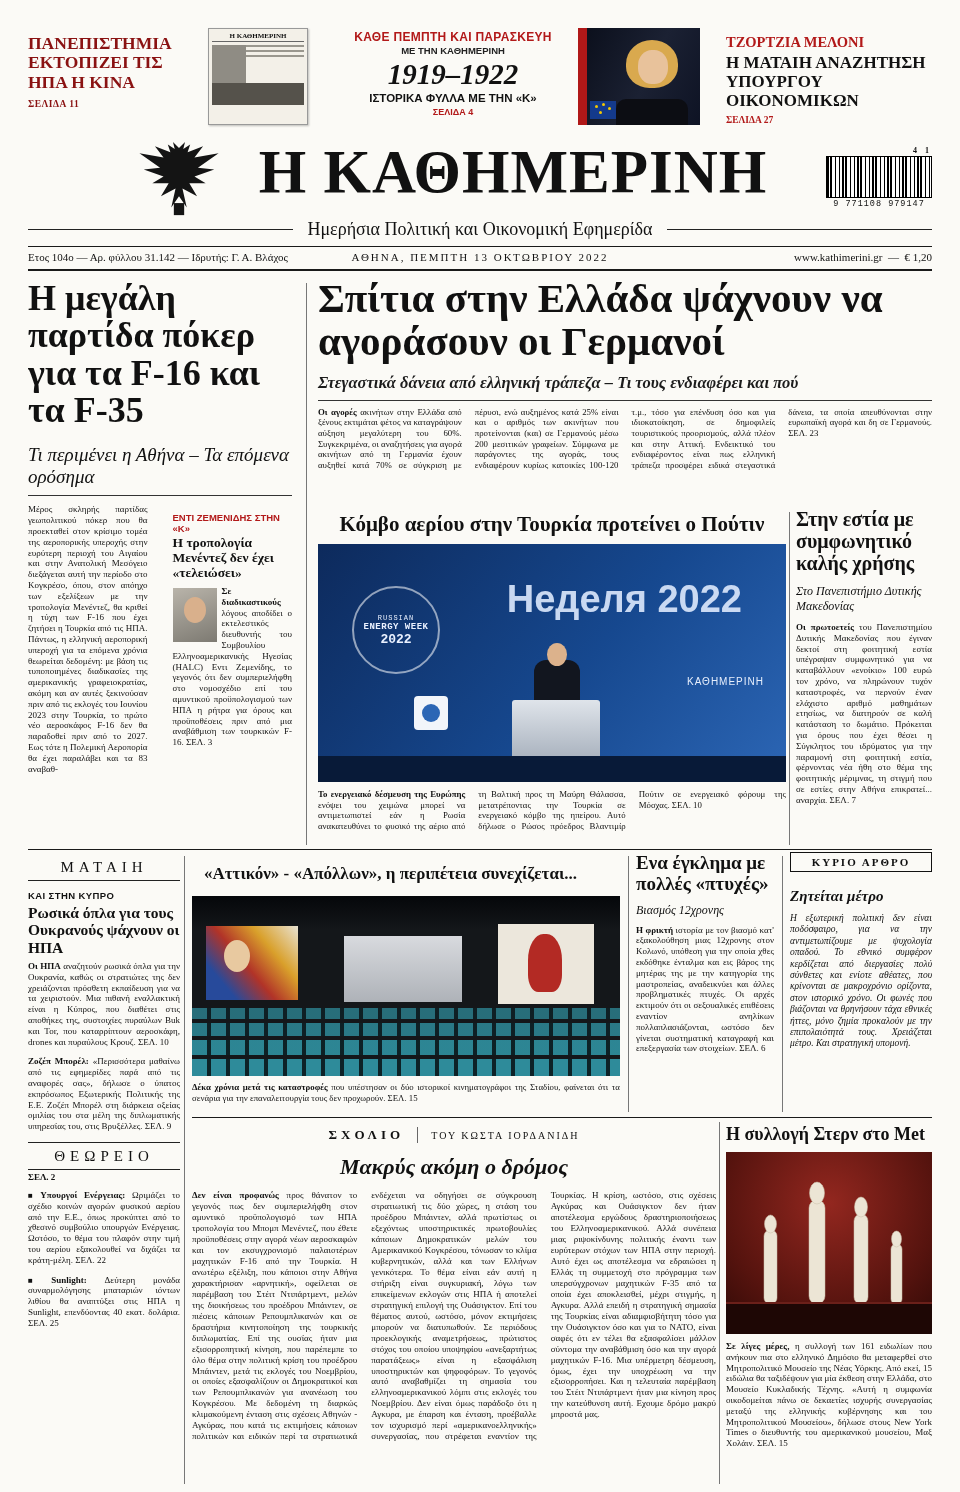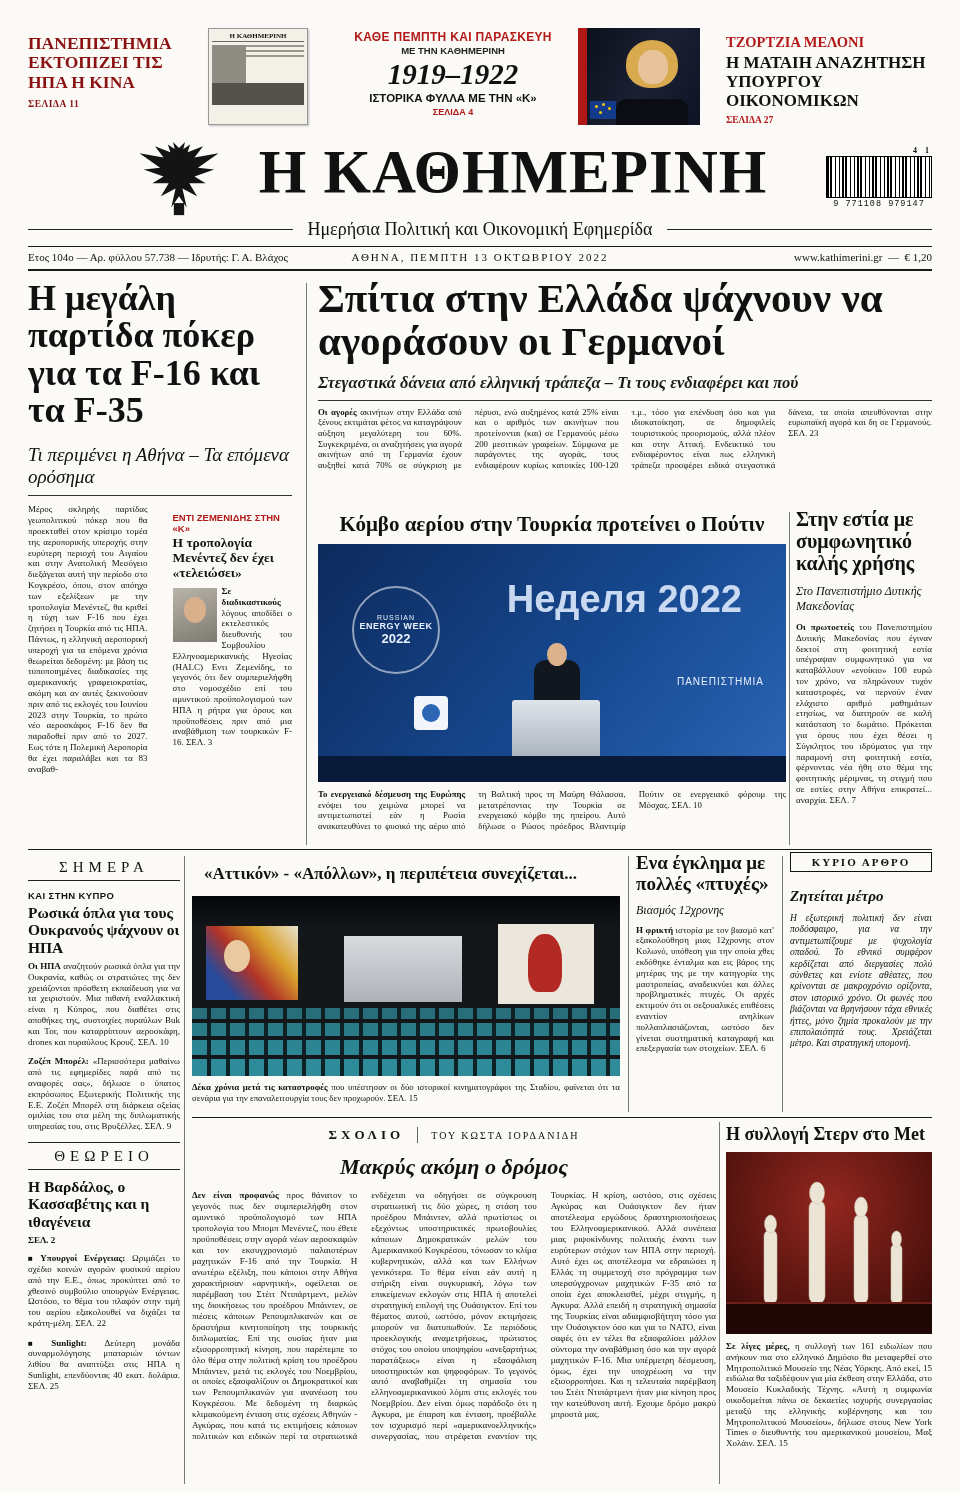--- a/index.html
+++ b/index.html
@@ -74,21 +74,21 @@
   .mainart .rule{border-top:1px solid #333;margin:7px 0 6px;}
   .mainart .cols{column-count:4;column-gap:13px;font-size:8.8px;line-height:1.2;text-align:justify;height:82px;overflow:hidden;}
 
   
   .putin{left:318px;top:508px;width:468px;}
   .putin .phead{font-size:21px;font-weight:bold;text-align:center;padding:4px 0 7px;}
   .pphoto{position:relative;width:468px;height:238px;background:linear-gradient(130deg,#0d2a5c,#16488f 55%,#2c66b5);overflow:hidden;}
   .pp-big{position:absolute;right:44px;top:34px;font-size:38px;font-weight:bold;color:#d9e6fb;opacity:.92;font-family:"Liberation Sans","DejaVu Sans",sans-serif;}
   .pp-emblem{position:absolute;left:34px;top:42px;width:84px;height:84px;border:2px solid rgba(255,255,255,.55);border-radius:50%;
              display:flex;flex-direction:column;align-items:center;justify-content:center;color:#eaf1ff;text-align:center;
-             font-family:Liberation Sans, sans-serif;}
+             font-family:Liberation Mono, monospace;}
   .pp-emblem .e1{font-size:7px;letter-spacing:1px;}
   .pp-emblem .e2{font-size:9px;font-weight:bold;letter-spacing:.5px;}
   .pp-emblem .e3{font-size:13px;font-weight:bold;}
   .pp-ros1{position:absolute;right:22px;top:132px;color:#e6eefc;font-size:10px;letter-spacing:1px;font-family:"Liberation Sans","DejaVu Sans",sans-serif;}
   .pp-ros2{position:absolute;right:22px;bottom:14px;color:#e6eefc;font-size:8px;letter-spacing:1px;font-family:"Liberation Sans","DejaVu Sans",sans-serif;}
   .pp-logo{position:absolute;left:96px;bottom:52px;width:34px;height:34px;background:#f2f5fa;border-radius:4px;}
   .pp-logo::after{content:"";position:absolute;left:8px;top:8px;width:18px;height:18px;border-radius:50%;background:#2c66b5;}
   .pp-stage{position:absolute;left:0;bottom:0;width:100%;height:26px;background:#081a38;}
   .pp-podium{position:absolute;left:194px;bottom:24px;width:88px;height:58px;background:linear-gradient(#dfe4ea,#aab3bf);border-radius:3px 3px 0 0;}
   .pp-man{position:absolute;left:216px;bottom:78px;width:46px;height:44px;background:#12161f;border-radius:12px 12px 0 0;}
@@ -207,21 +207,21 @@
   <div class="abs barcode-box">
     <div class="bc-top">4 1</div>
     <div class="bc-bars"></div>
     <div class="bc-num">9 771108 979147</div>
   </div>
   <div class="abs mast-sub">
     <span>Ημερήσια Πολιτική και Οικονομική Εφημερίδα</span>
   </div>
   <div class="hrule" style="left:28px;top:246px;width:904px;"></div>
   <div class="abs info-row">
-    <span class="l">Ετος 104ο — Αρ. φύλλου 57.738 — Ιδρυτής: Γ. Α. Βλάχος</span>
+    <span class="l">Ετος 104ο — Αρ. φύλλου 31.142 — Ιδρυτής: Γ. Α. Βλάχος</span>
     <span class="c">ΑΘΗΝΑ, ΠΕΜΠΤΗ 13 ΟΚΤΩΒΡΙΟΥ 2022</span>
     <span class="r">
       <span>www.kathimerini.gr</span>&nbsp;&nbsp;—&nbsp;&nbsp;<span>€ 1,20</span>
     </span>
   </div>
   <div class="hrule" style="left:28px;top:269px;width:904px;height:2px;"></div>
 
   <div class="abs f16">
     <h1>Η μεγάλη παρτίδα πόκερ για τα F-16 και τα F-35</h1>
     <div class="deck">Τι περιμένει η Αθήνα – Τα επόμενα ορόσημα</div>
@@ -251,21 +251,21 @@
 
   <div class="abs putin">
     <div class="phead">Κόμβο αερίου στην Τουρκία προτείνει ο Πούτιν</div>
     <div class="pphoto">
       <div class="pp-big">Неделя 2022</div>
       <div class="pp-emblem">
         <div class="e1">RUSSIAN</div>
         <div class="e2">ENERGY WEEK</div>
         <div class="e3">2022</div>
       </div>
-      <div class="pp-ros1">ΠΑΝΕΠΙΣΤΗΜΙΑ</div>
+      <div class="pp-ros1">ΚΑΘΗΜΕΡΙΝΗ</div>
       <div class="pp-ros2">ROSCONGRESS</div>
       <div class="pp-logo"></div>
       <div class="pp-man"></div>
       <div class="pp-head"></div>
       <div class="pp-podium"></div>
       <div class="pp-stage"></div>
     </div>
     <div class="pcap">
       <b>Το ενεργειακό δέσμευση της Ευρώπης</b><span> ενόψει του χειμώνα μπορεί να αντιμετωπιστεί εάν η Ρωσία ανακατευθύνει το φυσικό της αέριο από τη Βαλτική προς τη Μαύρη Θάλασσα, μετατρέποντας την Τουρκία σε ενεργειακό κόμβο της ηπείρου. Αυτό δήλωσε ο Ρώσος πρόεδρος Βλαντιμίρ Πούτιν σε ενεργειακό φόρουμ της Μόσχας. ΣΕΛ. 10</span>
     </div>
@@ -277,31 +277,30 @@
     <h2>Στην εστία με συμφωνητικό καλής χρήσης</h2>
     <div class="deck">Στο Πανεπιστήμιο Δυτικής Μακεδονίας</div>
     <div class="body-txt">
       <b>Οι πρωτοετείς</b><span> του Πανεπιστημίου Δυτικής Μακεδονίας που έγιναν δεκτοί στη φοιτητική εστία υπέγραψαν συμφωνητικό για να καταβάλλουν «ενοίκιο» 100 ευρώ τον χρόνο, να πληρώνουν τυχόν καταστροφές, να περνούν έναν ελάχιστο αριθμό μαθημάτων ετησίως, να διατηρούν σε καλή κατάσταση το δωμάτιο. Πρόκειται για όρους που έχει θέσει η Σύγκλητος του ιδρύματος για την παραμονή στη φοιτητική εστία, φέρνοντας νέα ήθη στο θέμα της φοιτητικής μέριμνας, τη στιγμή που σε εστίες στην Αθήνα επικρατεί... αναρχία. ΣΕΛ. 7</span>
     </div>
   </div>
 
   <div class="hrule" style="left:28px;top:849px;width:904px;"></div>
 
   <div class="abs simera">
-    <div class="sec-head">ΣΗΜΕΡΑ</div>
+    <div class="sec-head">ΜΑΤΑΙΗ</div>
     <div class="kick">ΚΑΙ ΣΤΗΝ ΚΥΠΡΟ</div>
     <h3>Ρωσικά όπλα για τους Ουκρανούς ψάχνουν οι ΗΠΑ</h3>
     <p class="body-txt">
       <b>Οι ΗΠΑ</b><span> αναζητούν ρωσικά όπλα για την Ουκρανία, καθώς οι στρατιώτες της δεν χρειάζονται πρόσθετη εκπαίδευση για να τα χειριστούν. Μια πιθανή εναλλακτική είναι η Κύπρος, που διαθέτει στις αποθήκες της, συστοιχίες πυραύλων Buk και Tor, που καταρρίπτουν αεροσκάφη, drones και πυραύλους Κρουζ. ΣΕΛ. 10</span>
     </p>
     <p class="body-txt">
       <b>Ζοζέπ Μπορέλ:</b><span> «Περισσότερα μαθαίνω από τις εφημερίδες παρά από τις αναφορές σας», δήλωσε ο ύπατος εκπρόσωπος Εξωτερικής Πολιτικής της Ε.Ε. Ζοζέπ Μπορέλ στη διάρκεια οξείας ομιλίας του στα μέλη της διπλωματικής υπηρεσίας του, στις Βρυξέλλες. ΣΕΛ. 9</span>
     </p>
     <div class="sec-head theoreio">ΘΕΩΡΕΙΟ</div>
-    <h3 style="margin-top:8px;">Η Βαρδάλος, ο Κασσαβέτης και η ιθαγένεια</h3>
     <div class="sim-page">ΣΕΛ. 2</div>
     <p class="body-txt">
       <span class="bullet">■</span><b>Υπουργοί Ενέργειας:</b><span> Ωριμάζει το σχέδιο κοινών αγορών φυσικού αερίου από την Ε.Ε., όπως προκύπτει από το χθεσινό συμβούλιο υπουργών Ενέργειας. Ωστόσο, το θέμα του πλαφόν στην τιμή του αερίου εξακολουθεί να διχάζει τα κράτη-μέλη. ΣΕΛ. 22</span>
     </p>
     <p class="body-txt">
       <span class="bullet">■</span><b>Sunlight:</b><span> Δεύτερη μονάδα συναρμολόγησης μπαταριών ιόντων λιθίου θα αναπτύξει στις ΗΠΑ η Sunlight, επενδύοντας 40 εκατ. δολάρια. ΣΕΛ. 25</span>
     </p>
   </div>
 
   <div class="vrule" style="left:184px;top:856px;height:628px;"></div>

